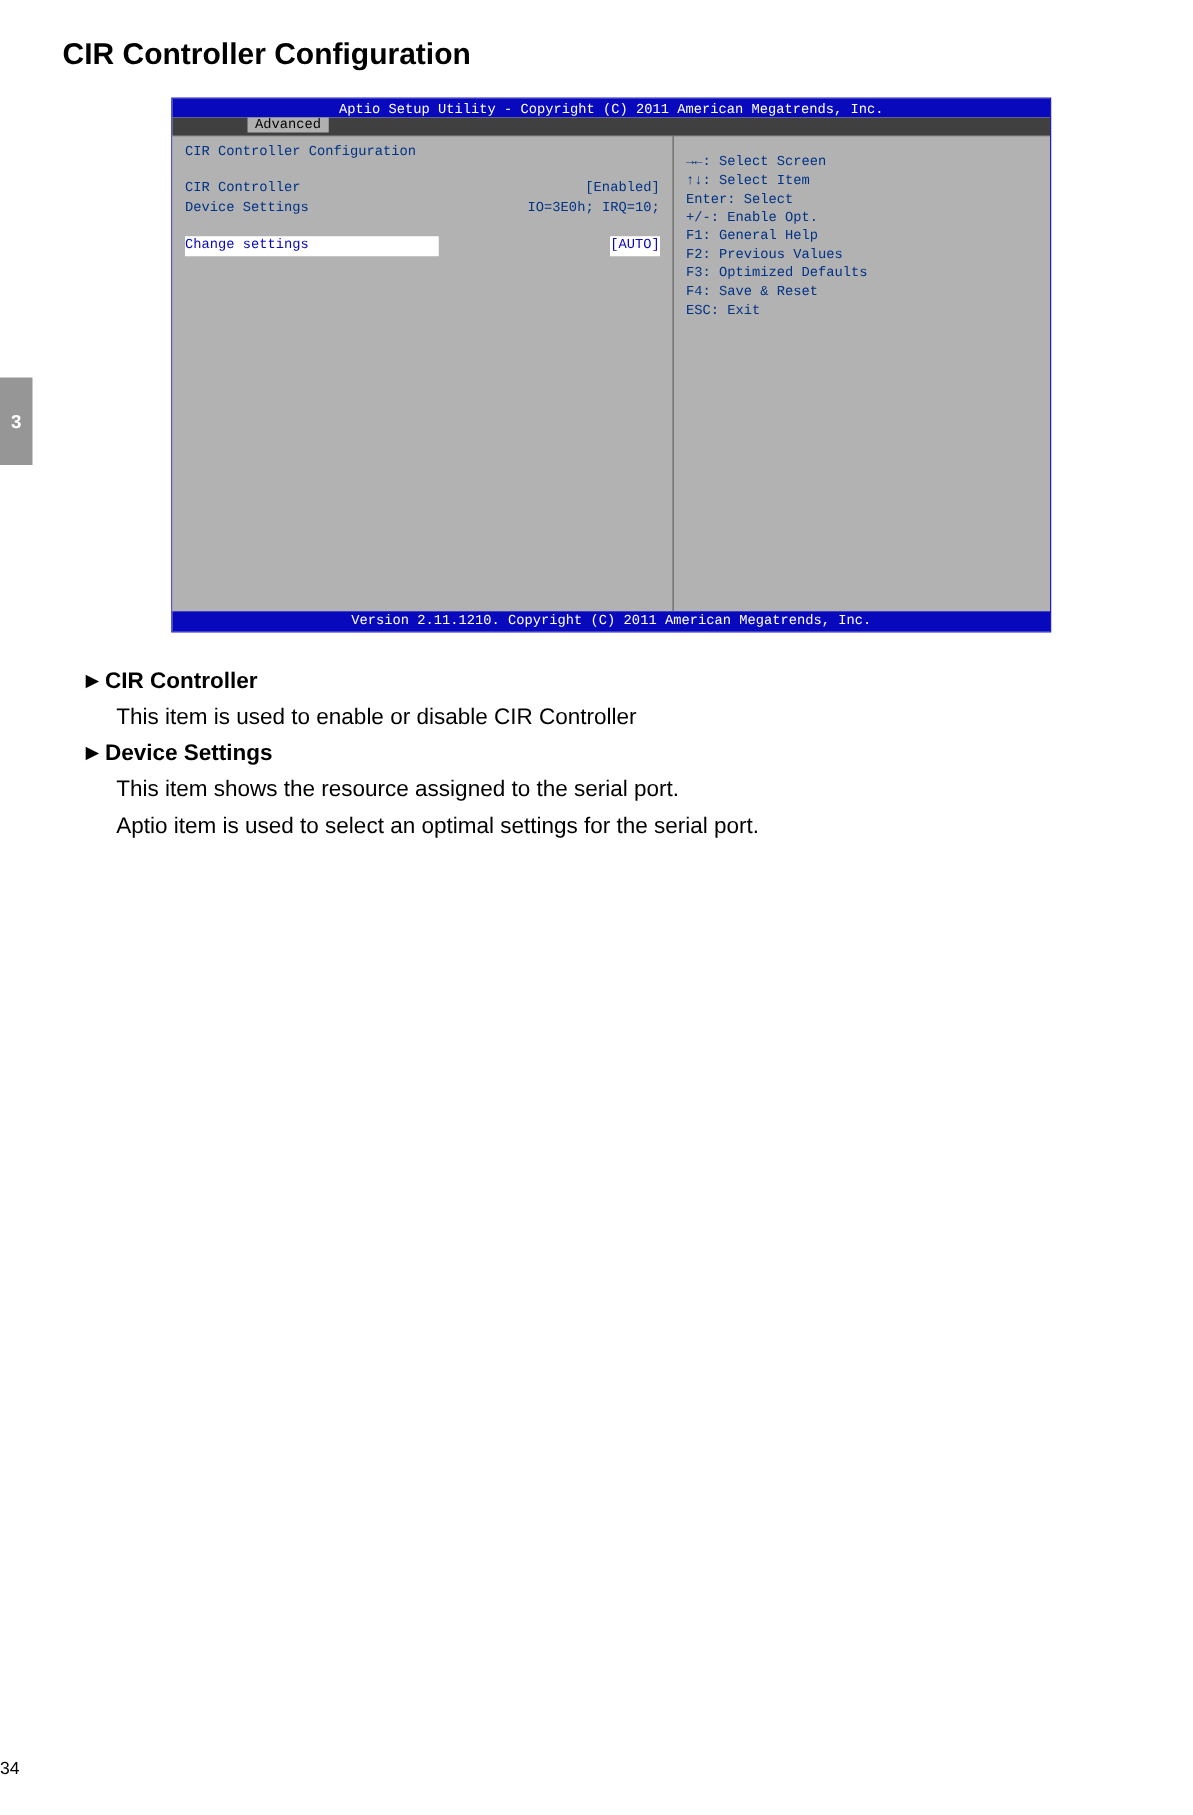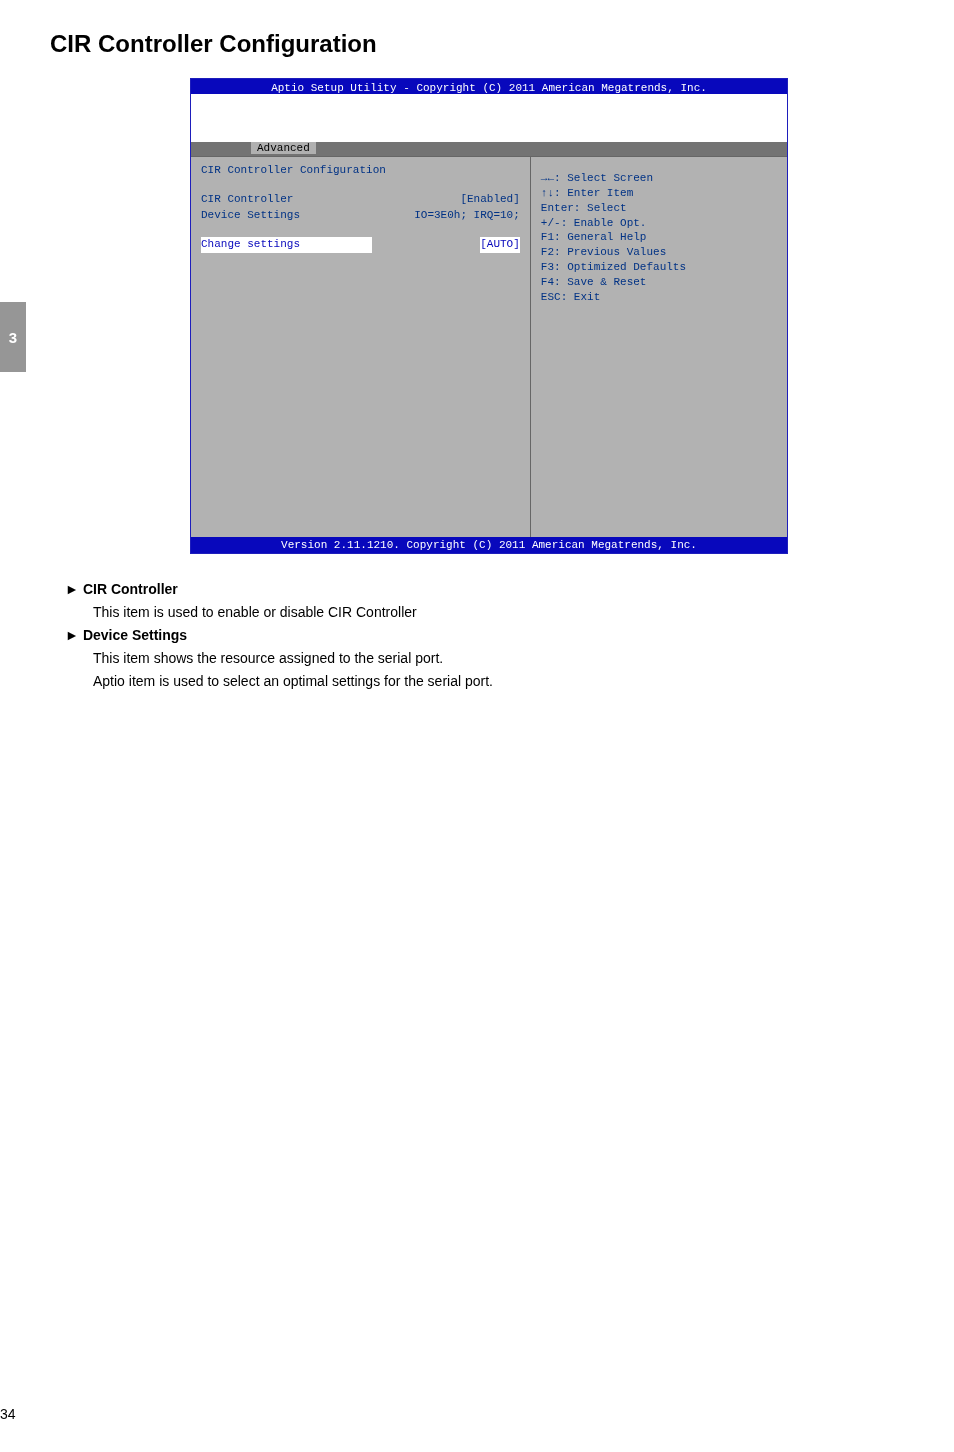--- a/index.html
+++ b/index.html
@@ -17,37 +17,36 @@
     .page-content {
       padding: 30px 26px 30px 50px;
     }
     .page-title {
       font-size: 24px;
       font-weight: bold;
       color: #000;
       margin-bottom: 20px;
     }
     .bios-screen {
-      width: 598px;
+      width: 704px;
       margin: 0 auto 20px;
       border: 1px solid #1e1ebc;
       font-family: 'Courier New', monospace;
       font-size: 11px;
     }
     .bios-header {
       background: #0808bc;
       color: #fff;
       text-align: center;
       padding: 3px 0 0 0;
       font-size: 11px;
     }
     .bios-tab-row {
-      background: #737373;
+      background: #404040;
       padding: 0 0 2px 60px;
-      margin-top: 48px;
     }
     .bios-tab {
       display: inline-block;
       background: #b0b0b0;
       color: #000;
       padding: 0 6px;
       font-size: 11px;
     }
     .bios-body {
       display: flex;
@@ -97,21 +96,21 @@
     }
     .bios-footer {
       background: #0808bc;
       color: #fff;
       text-align: center;
       padding: 2px 0;
       font-size: 11px;
     }
     .desc-section {
       margin-top: 25px;
-      font-size: 14px;
+      font-size: 18px;
       line-height: 1.5;
       padding-left: 15px;
     }
     .desc-item {
       margin-bottom: 2px;
     }
     .desc-arrow {
       display: inline-block;
       width: 14px;
     }
@@ -178,21 +177,21 @@
         </div>
         <div class="bios-spacer"></div>
         <div class="bios-row">
           <span class="bios-label bios-highlight">Change settings</span>
           <span class="bios-value"><span class="bios-highlight">[AUTO]</span></span>
         </div>
       </div>
       <div class="bios-right">
         <div class="bios-right-bottom">
           <div class="bios-help-line">→←: Select Screen</div>
-          <div class="bios-help-line">↑↓: Enter Item</div>
+          <div class="bios-help-line">↑↓: Select Item</div>
           <div class="bios-help-line">Enter: Select</div>
           <div class="bios-help-line">+/-: Enable Opt.</div>
           <div class="bios-help-line">F1: General Help</div>
           <div class="bios-help-line">F2: Previous Values</div>
           <div class="bios-help-line">F3: Optimized Defaults</div>
           <div class="bios-help-line">F4: Save &amp; Reset</div>
           <div class="bios-help-line">ESC: Exit</div>
         </div>
       </div>
     </div>

